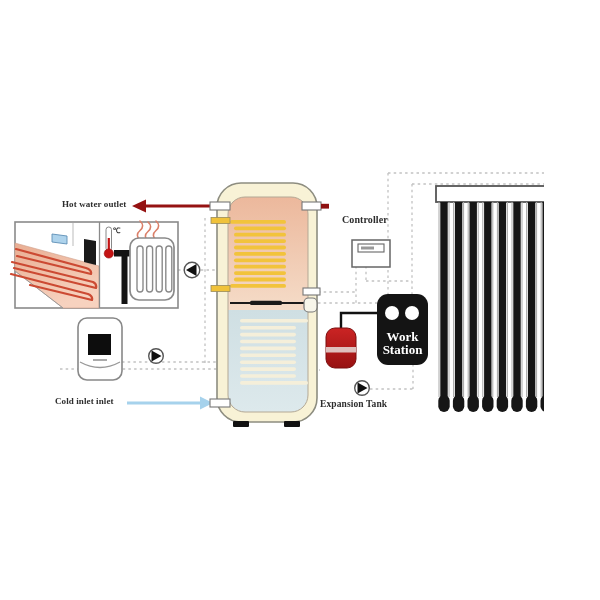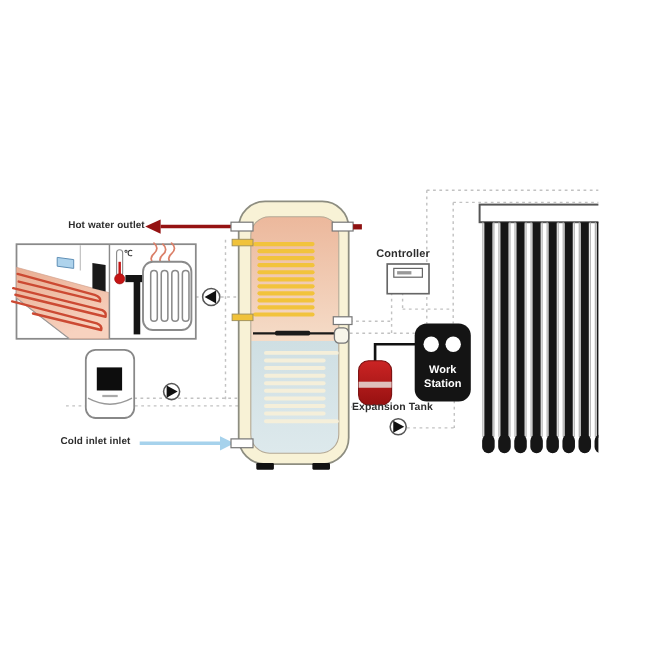--- a/index.html
+++ b/index.html
@@ -1,30 +1,30 @@
 <!DOCTYPE html>
 <html><head>
 <meta charset="utf-8">
 <style>
   html,body{margin:0;padding:0;background:#ffffff;}
   #canvas{
     position:relative;width:544px;height:600px;background:#ffffff;
-    font-family:Liberation Sans, sans-serif;overflow:hidden;
+    font-family:Liberation Serif, serif;overflow:hidden;
   }
   #diagram{position:absolute;left:0;top:0;}
   .lbl{
     position:absolute;font-weight:bold;color:#2d2d2d;white-space:nowrap;
     font-size:9px;letter-spacing:0.1px;
   }
   .lbl-controller{font-size:10px;}
-  .lbl-expansion{font-size:9.5px;}
+  .lbl-expansion{font-size:9.5px;margin-top:34px;}
   .lbl-temp{font-size:7.5px;color:#333;}
   .lbl-ws{
     position:absolute;left:377px;top:330px;width:51px;text-align:center;
-    color:#ffffff;font-weight:bold;font-size:10px;line-height:13px;
+    color:#ffffff;font-weight:bold;font-size:13px;line-height:13px;
   }
 </style>
 </head>
 <body>
 
 <div id="canvas">
 
 <svg id="diagram" width="600" height="600" viewBox="0 0 600 600">
   <defs>
     <linearGradient id="gTop" x1="0" y1="0" x2="0" y2="1">
@@ -232,21 +232,21 @@
           <line x1="570.4" y1="202" x2="570.4" y2="397" stroke="#a8a8a8" stroke-width="1"></line>
           <line x1="580.4" y1="202" x2="580.4" y2="397" stroke="#a8a8a8" stroke-width="1"></line>
           <rect x="571.6999999999999" y="202" width="7.4" height="196" fill="#161616"></rect>
           <rect x="569.6999999999999" y="395" width="11.4" height="17" rx="5.7" fill="#161616"></rect>
         </g>
   </g>
 </svg>
 
 <div class="lbl" style="left:62px;top:199px;">Hot water outlet</div>
 <div class="lbl" style="left:55px;top:396px;">Cold inlet inlet</div>
-<div class="lbl lbl-controller" style="left:342px;top:226px;">Controller</div>
+<div class="lbl lbl-controller" style="left:342px;top:214px;">Controller</div>
 <div class="lbl lbl-expansion" style="left:320px;top:365px;">Expansion Tank</div>
 <div class="lbl lbl-temp" style="left:113px;top:225px;">℃</div>
 <div class="lbl-ws">
   <div>Work</div>
   <div>Station</div>
 </div>
 
 </div>
 
 </body></html>

